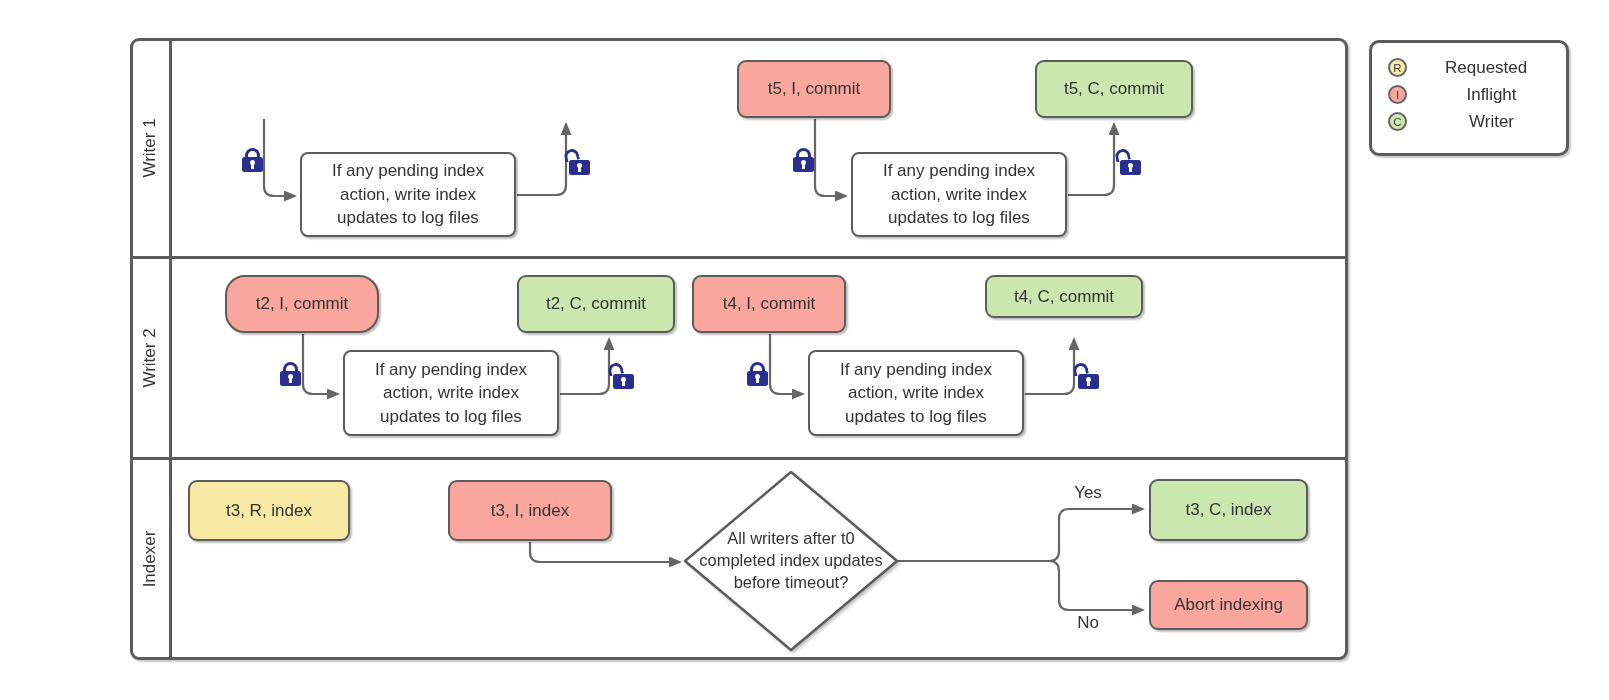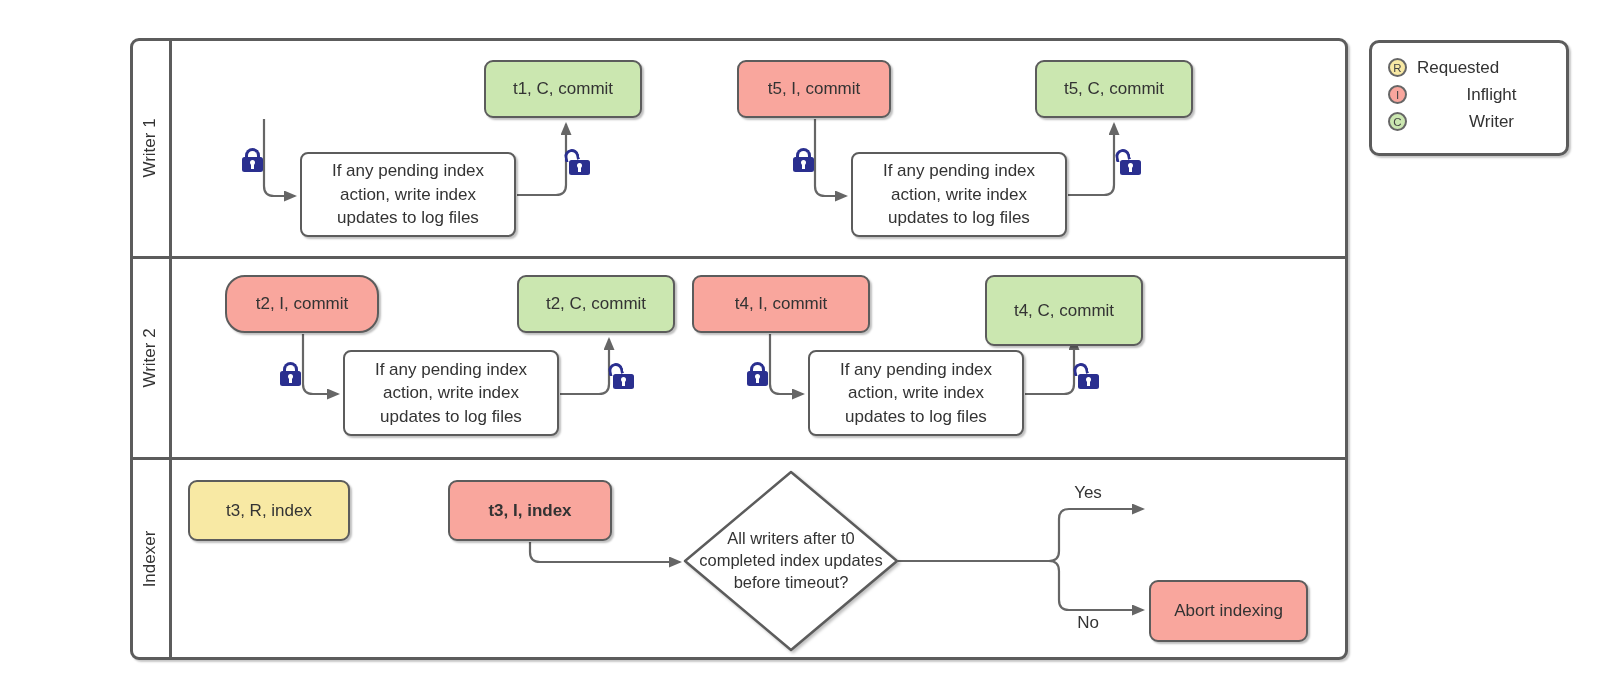--- a/index.html
+++ b/index.html
@@ -50,21 +50,21 @@
   
   .legend{position:absolute; left:1369px; top:40px; width:200px; height:116px;
           border:3px solid var(--border); border-radius:10px; background:#fff;
           box-shadow:2px 2px 2px rgba(0,0,0,.22); padding:11px 10px 0 16px;}
   .legend-row{display:flex; align-items:center; height:27px;}
   .legend-dot{width:19px; height:19px; border:2px solid var(--arrow); border-radius:50%;
               display:flex; align-items:center; justify-content:center;
               font-size:11.5px; color:#444; flex:0 0 auto;}
   .c-requested{background:var(--requested);} .c-inflight{background:var(--inflight);} .c-commit{background:var(--commit);}
   .legend-label{flex:1; text-align:center; font-size:17px; color:var(--text);padding-left:20px;}
-  .legend-row:first-child .legend-label{text-align:left; padding-left:10px;}
+  .legend-row:first-child .legend-label{text-align:left; padding-left:10px;margin-left:28px;}
 
   svg.overlay{position:absolute; left:0; top:0;}
 </style>
 </head>
 <body>
 
 <div id="canvas">
 
   <div class="frame"></div>
   <div class="vline"></div>
@@ -90,44 +90,44 @@
       <path d="M560,394 H599 Q609,394 609,384 V339" marker-end="url(#ah)"></path>
       <path d="M770,334 V384 Q770,394 780,394 H803" marker-end="url(#ah)"></path>
       <path d="M1025,394 H1064 Q1074,394 1074,384 V339" marker-end="url(#ah)"></path>
       <path d="M530,542 V552 Q530,562 540,562 H680" marker-end="url(#ah)"></path>
       <path d="M897,561 H1049 Q1059,561 1059,551 V519 Q1059,509 1069,509 H1143" marker-end="url(#ah)"></path>
       <path d="M1049,561 Q1059,561 1059,571 V600 Q1059,610 1069,610 H1143" marker-end="url(#ah)"></path>
     </g>
   </svg>
 
   <div class="node process" style="left:300px; top:152px; width:216px; height:85px;">If any pending index action, write index updates to log files</div>
-  <div class="node commitbx" style="left:484px; top:60px; width:158px; height:58px;">t1, C, commit</div>
   <div class="node inflight" style="left:737px; top:60px; width:154px; height:58px;">t5, I, commit</div>
   <div class="node process" style="left:851px; top:152px; width:216px; height:85px;">If any pending index action, write index updates to log files</div>
   <div class="node commitbx" style="left:1035px; top:60px; width:158px; height:58px;">t5, C, commit</div>
 
   <div class="node inflight" style="left:225px; top:275px; width:154px; height:58px;border-radius:20px;">t2, I, commit</div>
   <div class="node process" style="left:343px; top:350px; width:216px; height:86px;">If any pending index action, write index updates to log files</div>
   <div class="node commitbx" style="left:517px; top:275px; width:158px; height:58px;">t2, C, commit</div>
-  <div class="node inflight" style="left:692px; top:275px; width:178px; height:58px;">t4, I, commit</div>
+  <div class="node inflight" style="left:692px; top:275px; width:154px; height:58px;">t4, I, commit</div>
   <div class="node process" style="left:808px; top:350px; width:216px; height:86px;">If any pending index action, write index updates to log files</div>
-  <div class="node commitbx" style="left:985px; top:275px; width:158px; height:71px;">t4, C, commit</div>
+  <div class="node commitbx" style="left:985px; top:275px; width:158px; height:43px;">t4, C, commit</div>
 
   <div class="node requestedbx" style="left:188px; top:480px; width:162px; height:61px;">t3, R, index</div>
-  <div class="node inflight" style="left:448px; top:480px; width:164px; height:61px;font-weight:bold;">t3, I, index</div>
+  <div class="node inflight" style="left:448px; top:480px; width:164px; height:61px;">t3, I, index</div>
 
   <svg class="decision-svg" width="260" height="220">
     <polygon points="25,111 131,22 237,111 131,200" fill="#ffffff" stroke="#5c5c5c" stroke-width="2.5" stroke-linejoin="round"></polygon>
   </svg>
   <div class="decision-text">All writers after t0 completed index updates before timeout?</div>
 
   <div class="edge-label" style="left:1062px; top:483px;">Yes</div>
   <div class="edge-label" style="left:1062px; top:613px;">No</div>
 
-  <div class="node inflight" style="left:1149px; top:580px; width:159px; height:62px;">Abort indexing</div>
+  <div class="node commitbx" style="left:1149px; top:479px; width:159px; height:62px;">t3, C, index</div>
+  <div class="node inflight" style="left:1149px; top:580px; width:159px; height:50px;">Abort indexing</div>
 
   <div class="lock" style="left:242px; top:148px;">
       <div class="shackle"></div>
       <div class="body"></div>
     </div>
   <div class="lock open" style="left:569px; top:151px;">
       <div class="shackle"></div>
       <div class="body"></div>
     </div>
   <div class="lock" style="left:793px; top:148px;">

